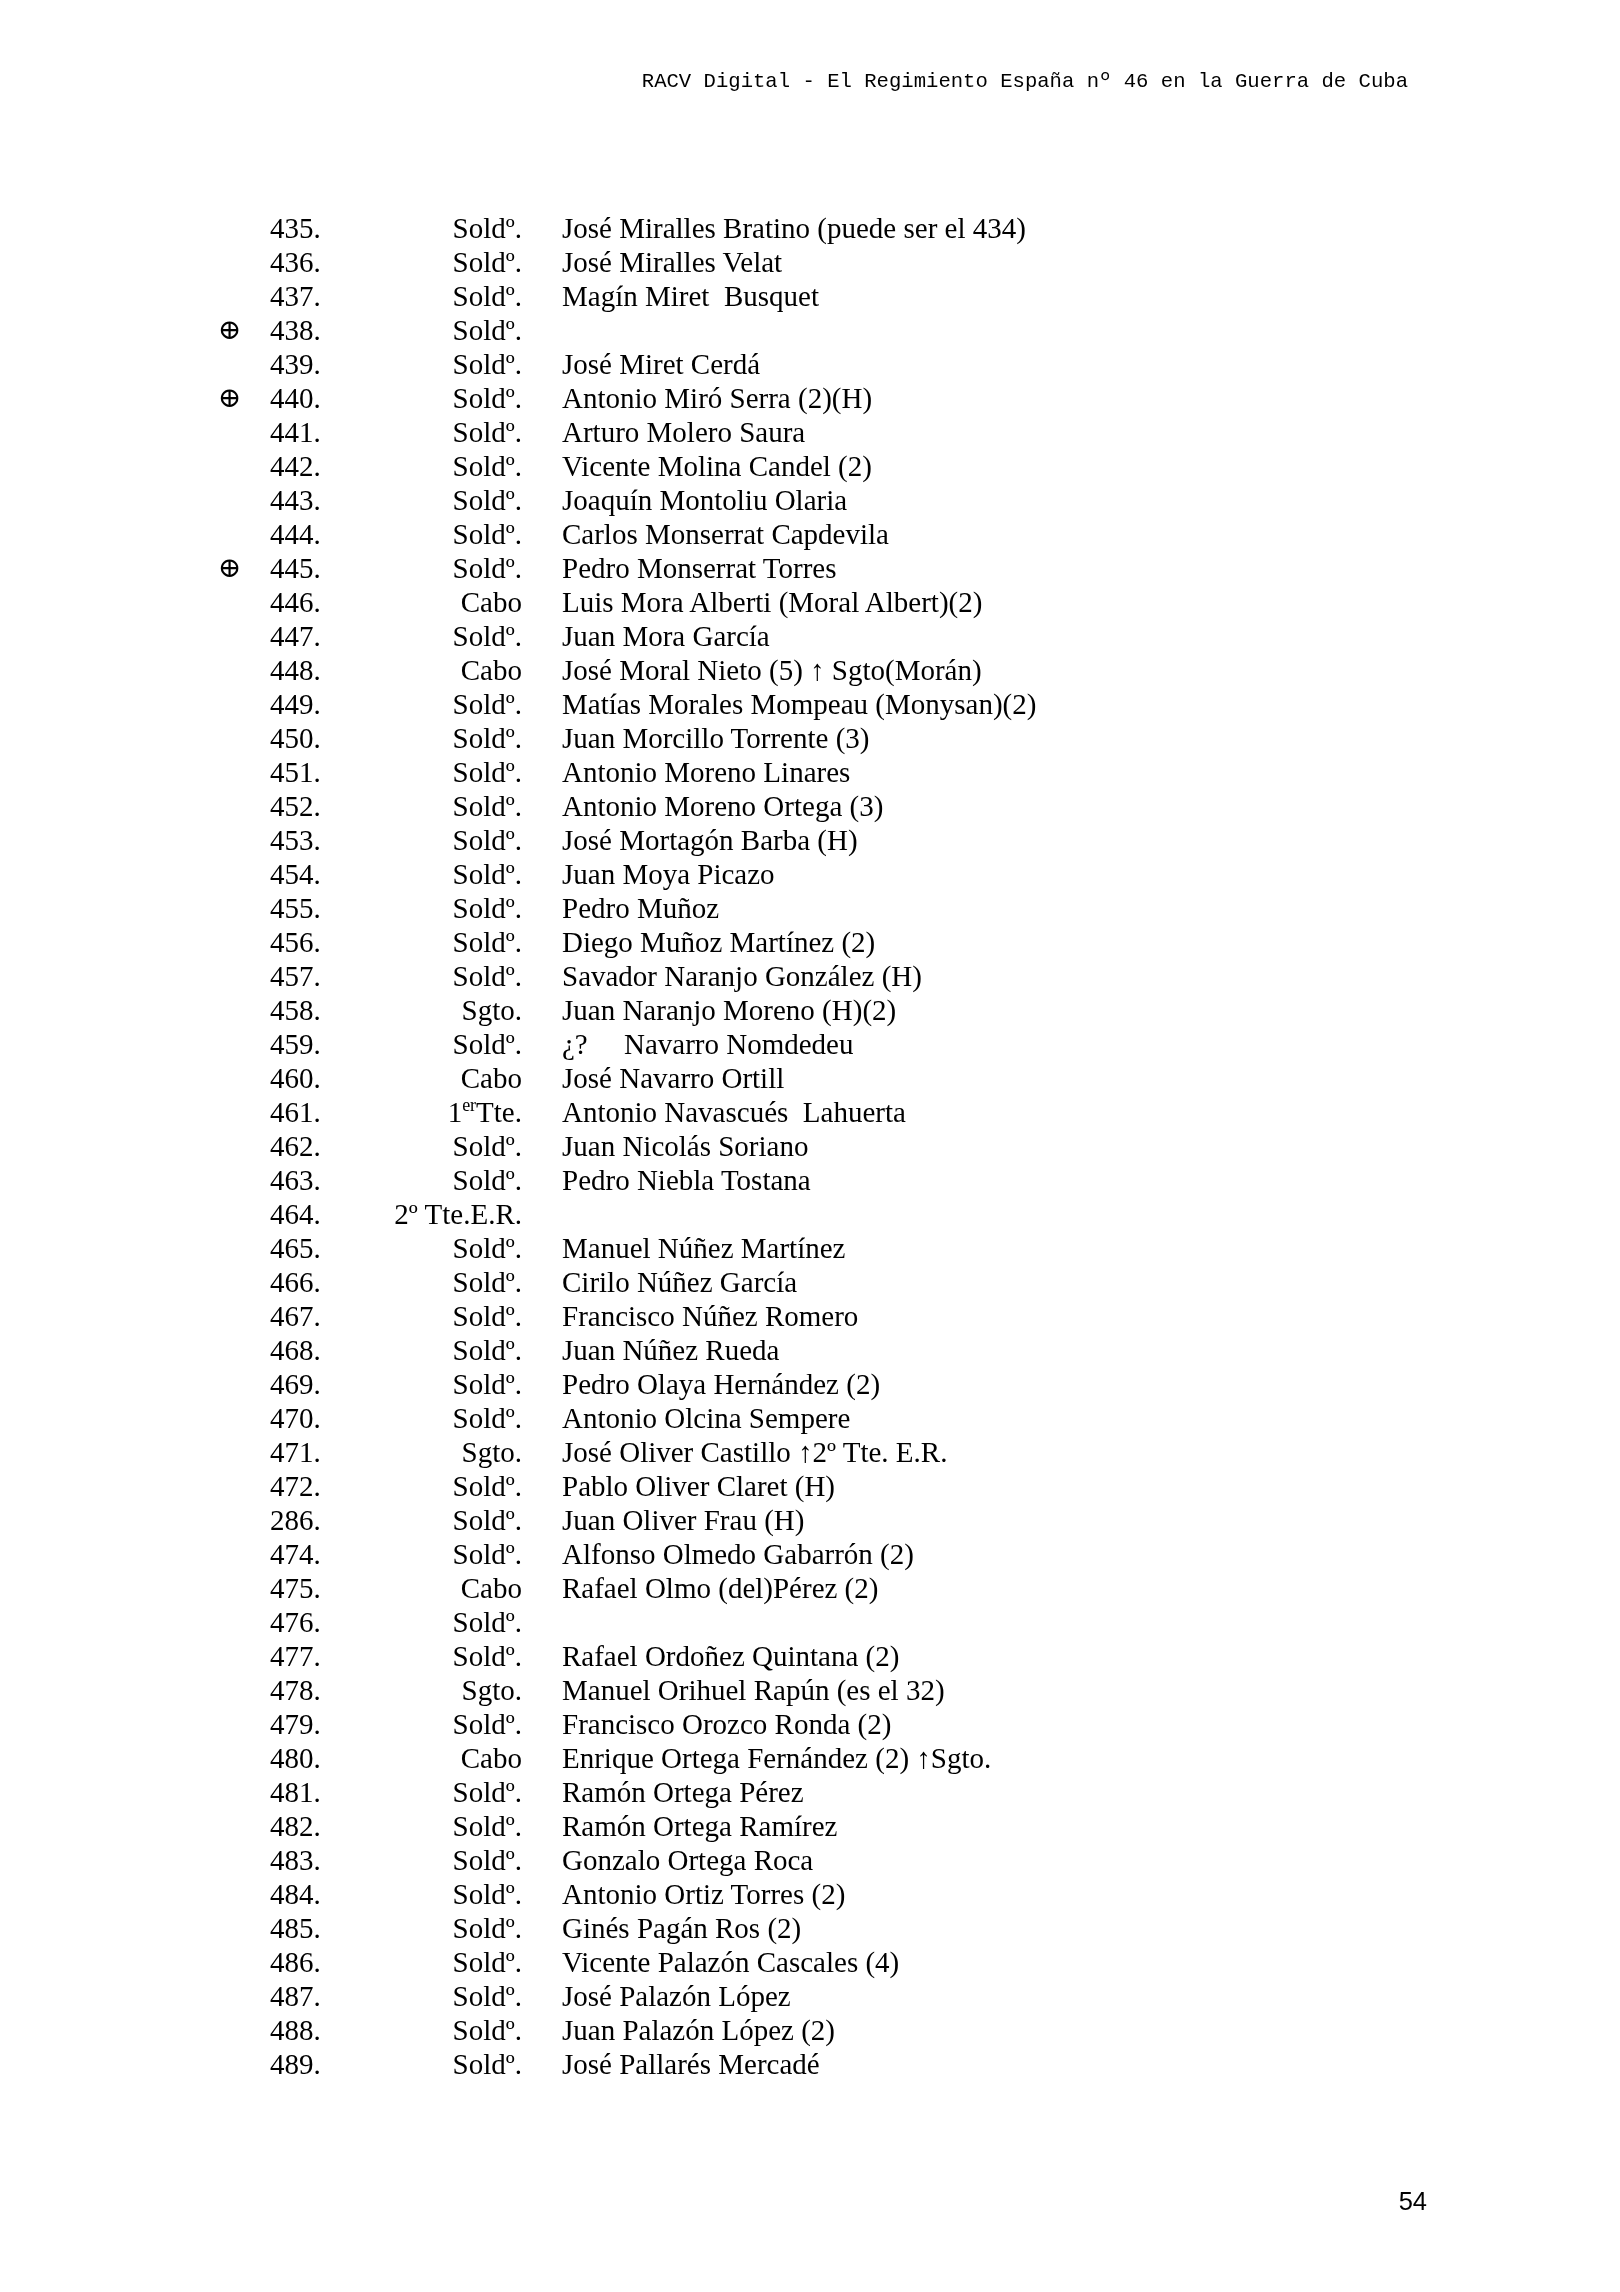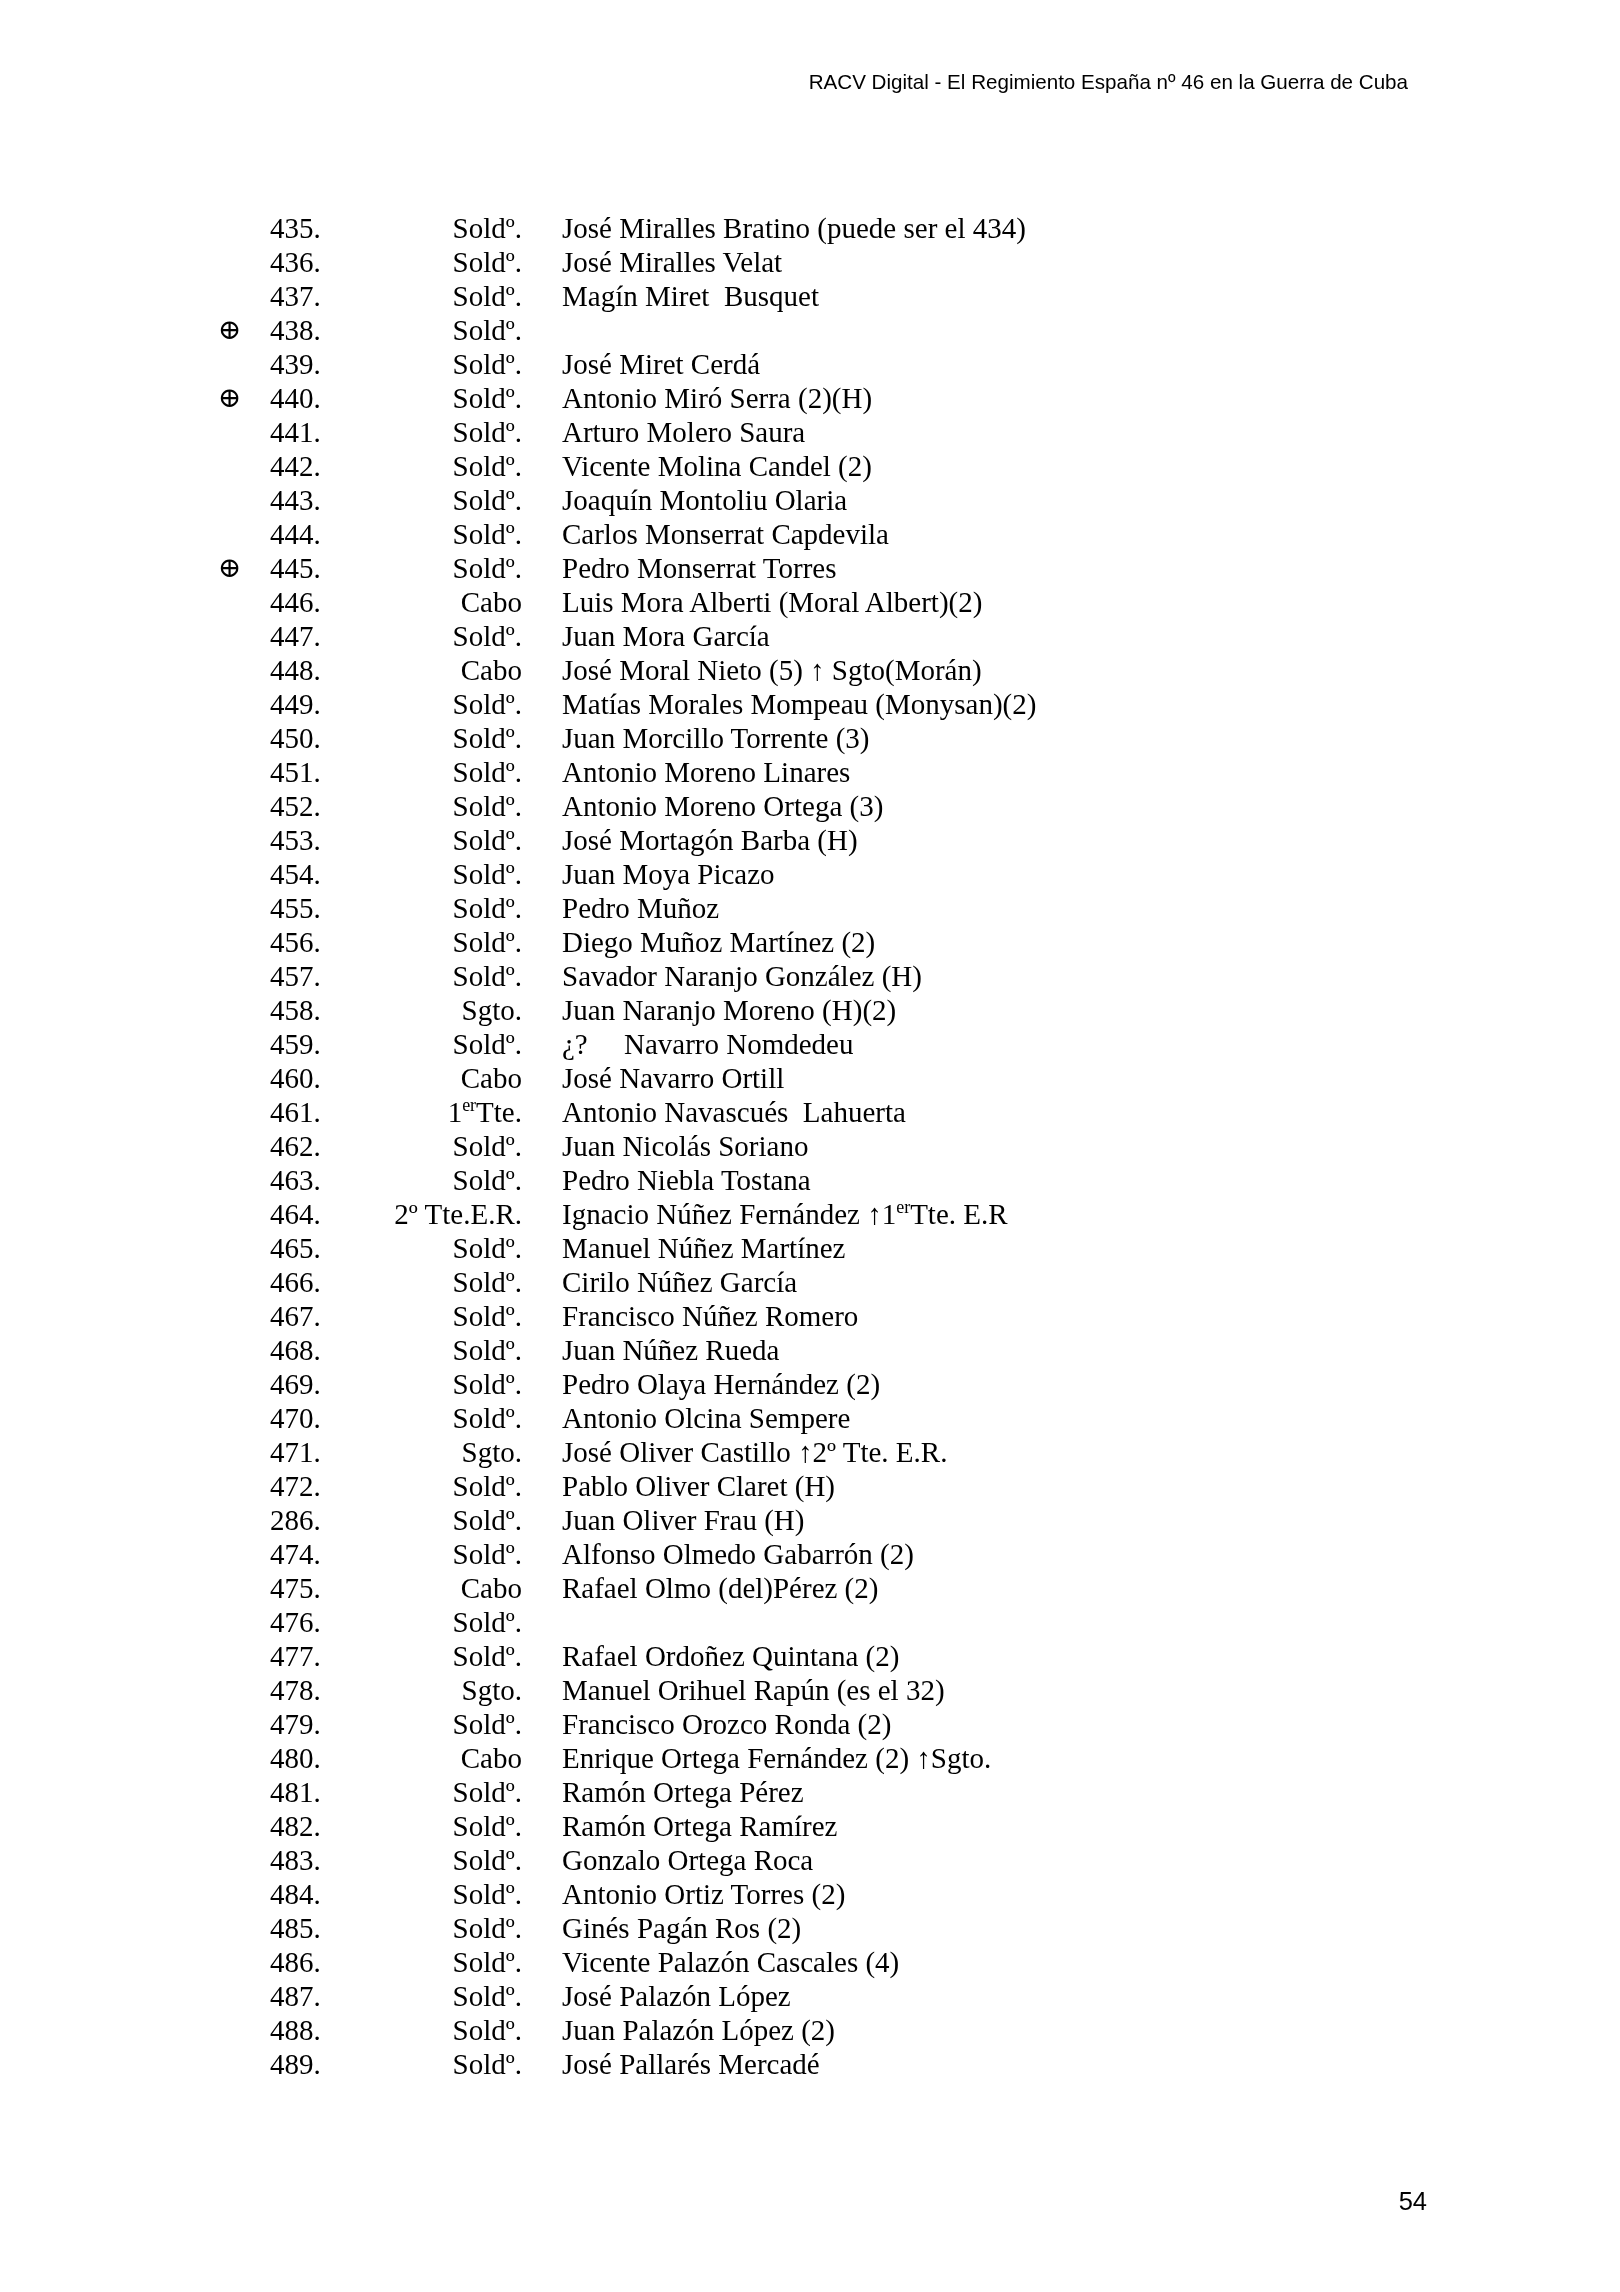--- a/index.html
+++ b/index.html
@@ -9,21 +9,21 @@
     height: 2293px;
     background: #ffffff;
     color: #000000;
     font-family: "Liberation Serif", "DejaVu Serif", serif;
     overflow: hidden;
   }
   .header-title {
     position: absolute;
     top: 71px;
     right: 212px;
-    font-family: Liberation Sans, sans-serif;
+    font-family: Liberation Mono, monospace;
     font-size: 20.6px;
     line-height: 1.1;
     white-space: pre;
   }
   .roster {
     position: absolute;
     top: 211px;
     left: 0;
     width: 100%;
   }
@@ -98,21 +98,21 @@
       <div class="row"><span class="cell-marker"></span><span class="cell-num">454.</span><span class="cell-rank">Soldº.</span><span class="cell-name">Juan Moya Picazo</span></div>
       <div class="row"><span class="cell-marker"></span><span class="cell-num">455.</span><span class="cell-rank">Soldº.</span><span class="cell-name">Pedro Muñoz</span></div>
       <div class="row"><span class="cell-marker"></span><span class="cell-num">456.</span><span class="cell-rank">Soldº.</span><span class="cell-name">Diego Muñoz Martínez (2)</span></div>
       <div class="row"><span class="cell-marker"></span><span class="cell-num">457.</span><span class="cell-rank">Soldº.</span><span class="cell-name">Savador Naranjo González (H)</span></div>
       <div class="row"><span class="cell-marker"></span><span class="cell-num">458.</span><span class="cell-rank">Sgto.</span><span class="cell-name">Juan Naranjo Moreno (H)(2)</span></div>
       <div class="row"><span class="cell-marker"></span><span class="cell-num">459.</span><span class="cell-rank">Soldº.</span><span class="cell-name">¿?     Navarro Nomdedeu</span></div>
       <div class="row"><span class="cell-marker"></span><span class="cell-num">460.</span><span class="cell-rank">Cabo</span><span class="cell-name">José Navarro Ortill</span></div>
       <div class="row"><span class="cell-marker"></span><span class="cell-num">461.</span><span class="cell-rank">1<sup>er</sup>Tte.</span><span class="cell-name">Antonio Navascués  Lahuerta</span></div>
       <div class="row"><span class="cell-marker"></span><span class="cell-num">462.</span><span class="cell-rank">Soldº.</span><span class="cell-name">Juan Nicolás Soriano</span></div>
       <div class="row"><span class="cell-marker"></span><span class="cell-num">463.</span><span class="cell-rank">Soldº.</span><span class="cell-name">Pedro Niebla Tostana</span></div>
-      <div class="row"><span class="cell-marker"></span><span class="cell-num">464.</span><span class="cell-rank">2º Tte.E.R.</span><span class="cell-name">Ignacio Núñez Fernández ↑1<sup>er</sup>Tte. E.R</span></div>
+      <div class="row"><span class="cell-marker"></span><span class="cell-num">464.</span><span class="cell-rank">2º Tte.E.R.</span></div>
       <div class="row"><span class="cell-marker"></span><span class="cell-num">465.</span><span class="cell-rank">Soldº.</span><span class="cell-name">Manuel Núñez Martínez</span></div>
       <div class="row"><span class="cell-marker"></span><span class="cell-num">466.</span><span class="cell-rank">Soldº.</span><span class="cell-name">Cirilo Núñez García</span></div>
       <div class="row"><span class="cell-marker"></span><span class="cell-num">467.</span><span class="cell-rank">Soldº.</span><span class="cell-name">Francisco Núñez Romero</span></div>
       <div class="row"><span class="cell-marker"></span><span class="cell-num">468.</span><span class="cell-rank">Soldº.</span><span class="cell-name">Juan Núñez Rueda</span></div>
       <div class="row"><span class="cell-marker"></span><span class="cell-num">469.</span><span class="cell-rank">Soldº.</span><span class="cell-name">Pedro Olaya Hernández (2)</span></div>
       <div class="row"><span class="cell-marker"></span><span class="cell-num">470.</span><span class="cell-rank">Soldº.</span><span class="cell-name">Antonio Olcina Sempere</span></div>
       <div class="row"><span class="cell-marker"></span><span class="cell-num">471.</span><span class="cell-rank">Sgto.</span><span class="cell-name">José Oliver Castillo ↑2º Tte. E.R.</span></div>
       <div class="row"><span class="cell-marker"></span><span class="cell-num">472.</span><span class="cell-rank">Soldº.</span><span class="cell-name">Pablo Oliver Claret (H)</span></div>
       <div class="row"><span class="cell-marker"></span><span class="cell-num">286.</span><span class="cell-rank">Soldº.</span><span class="cell-name">Juan Oliver Frau (H)</span></div>
       <div class="row"><span class="cell-marker"></span><span class="cell-num">474.</span><span class="cell-rank">Soldº.</span><span class="cell-name">Alfonso Olmedo Gabarrón (2)</span></div>

